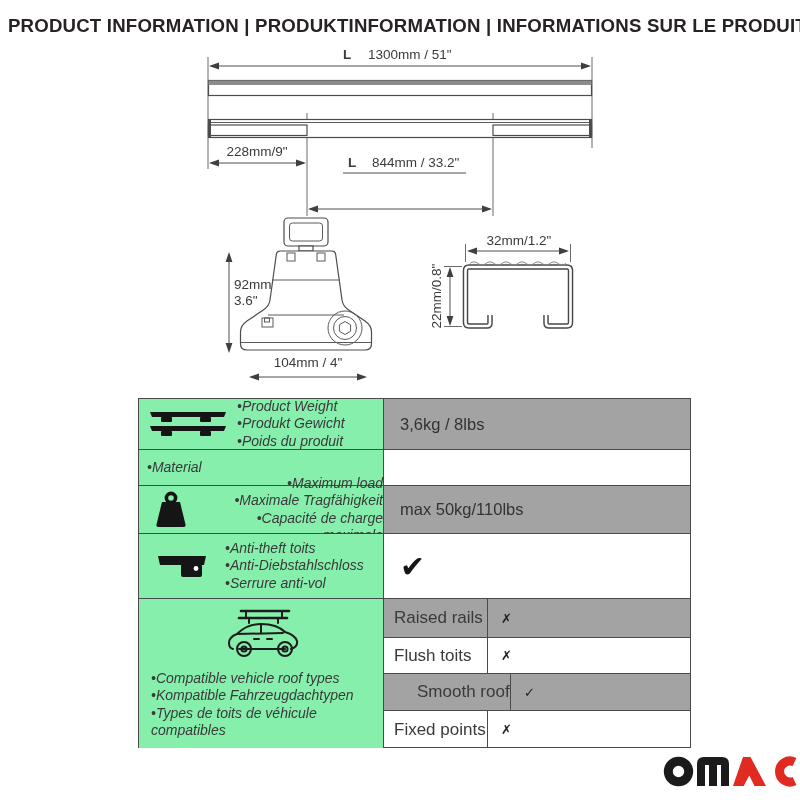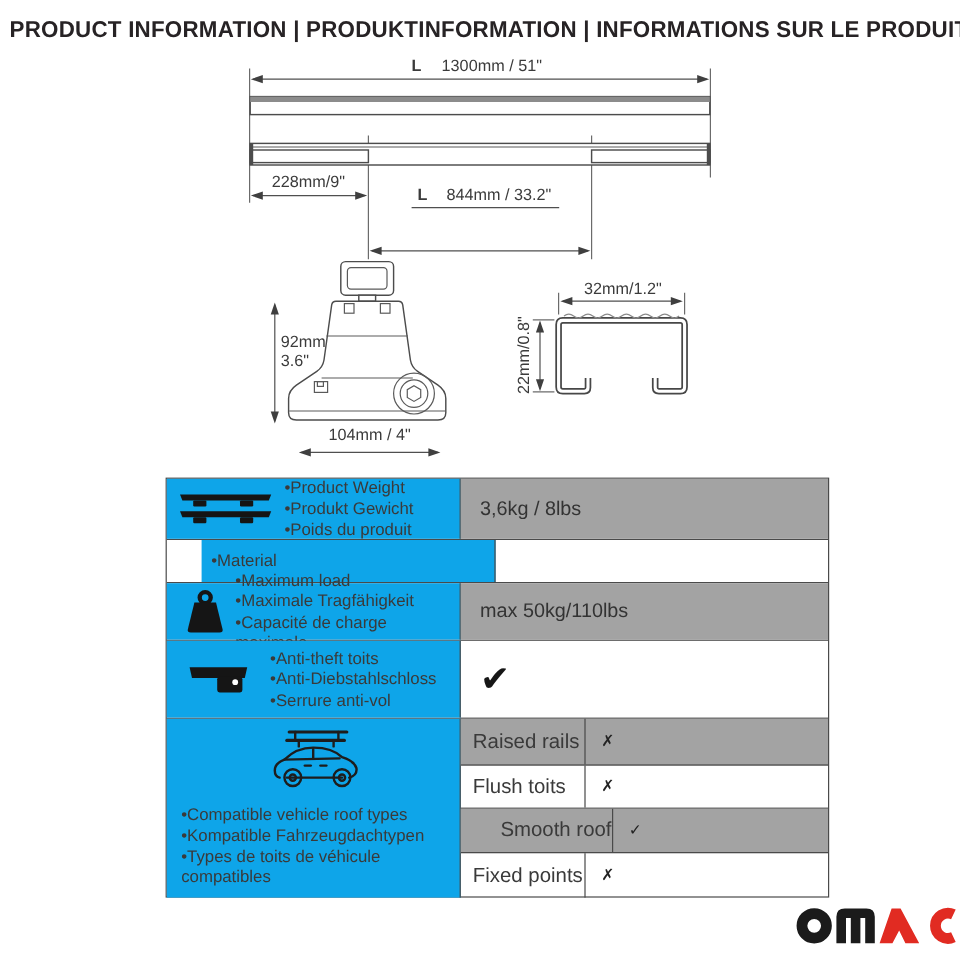--- a/index.html
+++ b/index.html
@@ -16,29 +16,29 @@
   .arr{fill:#3f3f3f;stroke:none;}
   .dimtxt{font-family:"Liberation Sans",sans-serif;font-size:13.5px;fill:#3b3b3b;}
   .obj{stroke:#4c4c4c;stroke-width:1.2;fill:#ffffff;}
   .objthin{stroke:#5a5a5a;stroke-width:1;fill:none;}
   
   #spec{position:absolute;left:138px;top:398px;width:553px;height:350px;
         border:1px solid #4a4a4a;box-sizing:border-box;background:#fff;}
   .trow{display:flex;border-bottom:1px solid #4a4a4a;box-sizing:border-box;}
   .trow:last-child{border-bottom:none;}
   .lcell{width:245px;border-right:1px solid #4a4a4a;box-sizing:border-box;
-         display:flex;align-items:center;background:#0ea5e9;}
+         display:flex;align-items:center;background:#86efac;font-style:italic;}
   .vcell{flex:1;display:flex;align-items:center;padding-left:16px;box-sizing:border-box;}
   .gray{background:#a3a3a3;}
   .labels{font-size:14px;line-height:1.24;color:#3a3a3a;}
   .val{font-size:16.5px;color:#333;}
   .iconbox{display:flex;justify-content:center;align-items:center;}
-  .r1{height:51px;} .r2{height:36px;} .r3{height:48px;} .r4{height:65px;} .r5{height:149px;}
+  .r1{height:51px;} .r2{height:36px;} .r3{height:48px;text-align:right;} .r4{height:65px;} .r5{height:149px;}
   .r1 .iconbox{width:98px;}
-  .r2 .lcell{padding-left:8px;margin-left:29px;}
+  .r2 .lcell{padding-left:8px;}
   .r3 .iconbox{width:58px;padding-left:6px;box-sizing:border-box;}
   .r4 .iconbox{width:86px;}
   .bigcheck{font-family:"DejaVu Sans",sans-serif;font-size:30px;font-weight:700;color:#161616;}
   .r5 .lcell{flex-direction:column;justify-content:center;align-items:flex-start;padding:4px 10px 6px 12px;}
   .cariconwrap{align-self:center;margin-bottom:4px;}
   .subwrap{flex:1;display:flex;flex-direction:column;}
   .subrow{display:flex;border-bottom:1px solid #4a4a4a;box-sizing:border-box;}
   .subrow:last-child{border-bottom:none;}
   .sublab{width:104px;border-right:1px solid #4a4a4a;box-sizing:border-box;
           display:flex;align-items:center;padding-left:10px;font-size:17px;color:#3a3a3a;}

